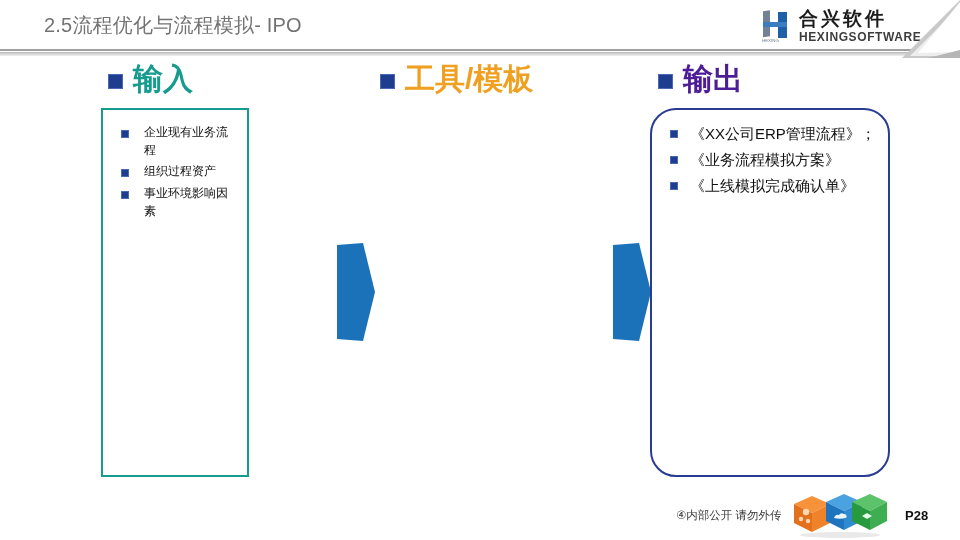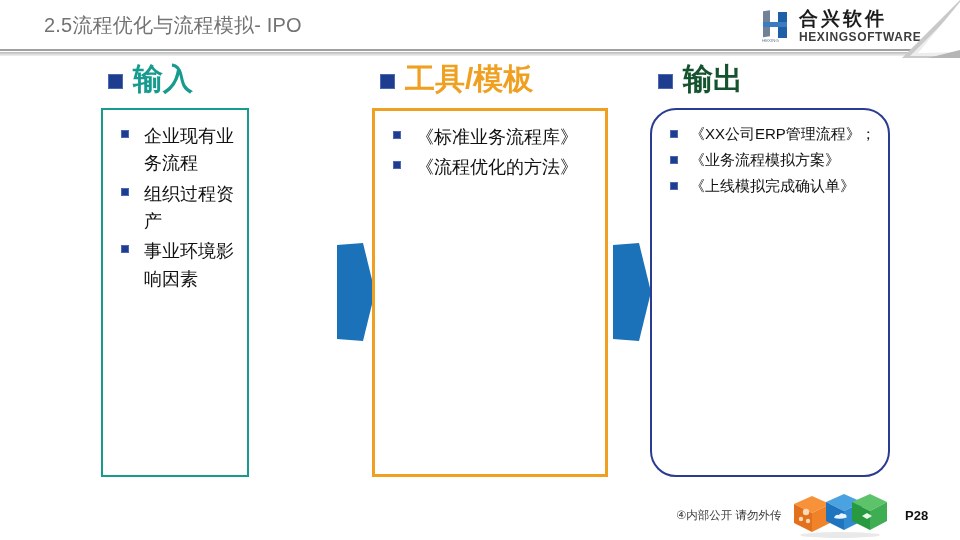--- a/index.html
+++ b/index.html
@@ -124,21 +124,21 @@
     background: #ffffff;
     border-style: solid;
   }
   .panel ul {
     list-style: none;
     margin: 0;
     padding: 13px 8px 0 10px;
   }
   .panel li {
     position: relative;
-    font-size: 18px;
+    font-size: 12px;
     color: #111111;
     line-height: 1.52;
     padding-left: 31px;
     margin-bottom: 3px;
   }
   .panel li::before {
     content: "";
     position: absolute;
     left: 8px;
     top: 7px;
@@ -225,43 +225,37 @@
     <span class="head-label" style="color:#f0a020;">工具/模板</span>
   </div>
 
   <div class="col-head" style="left:108px; top:64px;">
     <span class="head-sq"></span>
     <span class="head-label" style="color:#169b8e;">输入</span>
   </div>
 
   <div class="col-head" style="left:658px; top:64px;">
     <span class="head-sq"></span>
-    <span class="head-label" style="color:#14532d;">输出</span>
+    <span class="head-label" style="color:#4c1d95;">输出</span>
   </div>
 
   <div class="panel" style="left:101px; top:108px; width:148px; height:369px; border-width:2px; border-color:#169b8e;">
     <ul>
       <li>企业现有业务流程</li>
       <li>组织过程资产</li>
       <li>事业环境影响因素</li>
     </ul>
   </div>
 
   <div class="arrow" style="left:337px;">
     <svg width="38" height="98" viewBox="0 0 38 98" aria-hidden="true">
       <polygon points="0,2 26,0 38,49 26,98 0,96" fill="#1b72b8"></polygon>
     </svg>
   </div>
 
-  <div class="panel" style="left:372px; top:108px; width:236px; height:369px; border-width:3px; border-color:#f0a020;">
-    <ul>
-      <li>《标准业务流程库》</li>
-      <li>《流程优化的方法》</li>
-    </ul>
-  </div>
 
   <div class="arrow" style="left:613px;">
     <svg width="38" height="98" viewBox="0 0 38 98" aria-hidden="true">
       <polygon points="0,2 26,0 38,49 26,98 0,96" fill="#1b72b8"></polygon>
     </svg>
   </div>
 
   <div class="panel wide" style="left:650px; top:108px; width:240px; height:369px; border-width:2px; border-color:#2a3c91;border-radius:26px;">
     <ul>
       <li>《XX公司ERP管理流程》；</li>

